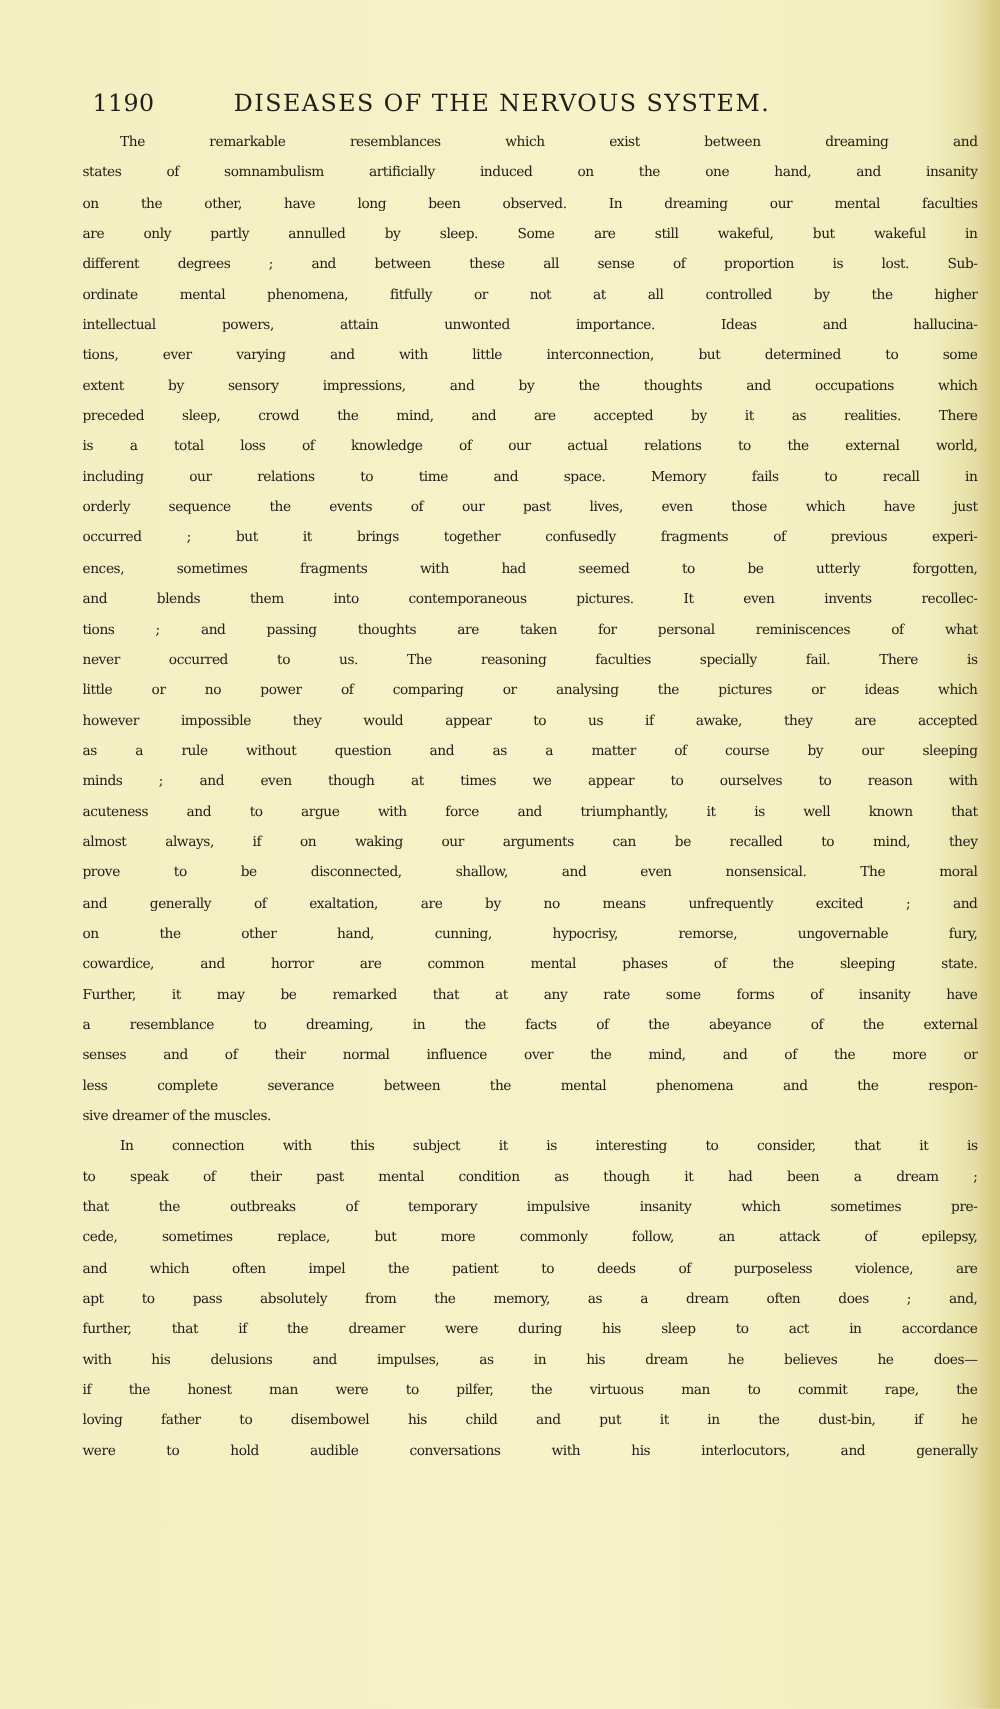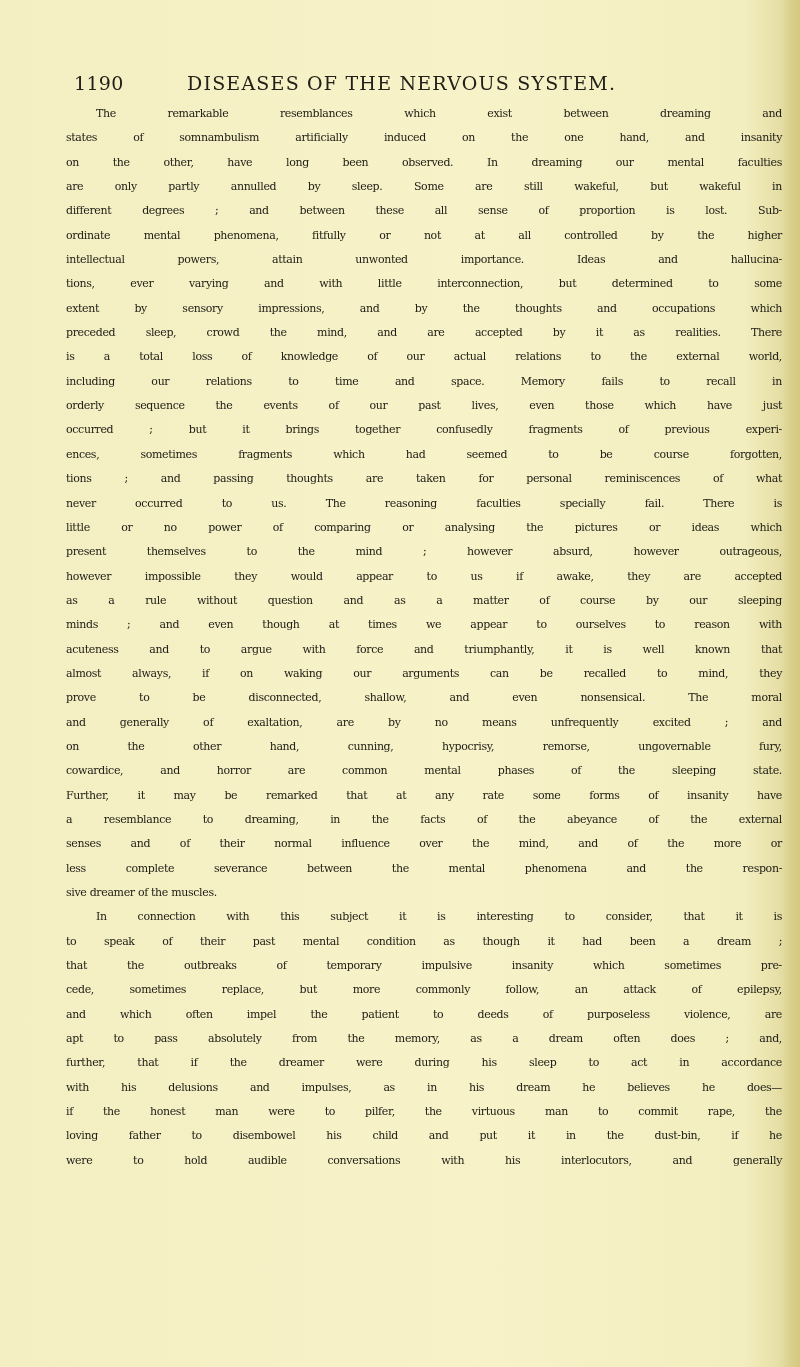--- a/index.html
+++ b/index.html
@@ -56,25 +56,25 @@
       <div class="line">different degrees ; and between these all sense of proportion is lost.  Sub-</div>
       <div class="line">ordinate mental phenomena, fitfully or not at all controlled by the higher</div>
       <div class="line">intellectual powers, attain unwonted importance.  Ideas and hallucina-</div>
       <div class="line">tions, ever varying and with little interconnection, but determined to some</div>
       <div class="line">extent by sensory impressions, and by the thoughts and occupations which</div>
       <div class="line">preceded sleep, crowd the mind, and are accepted by it as realities.  There</div>
       <div class="line">is a total loss of knowledge of our actual relations to the external world,</div>
       <div class="line">including our relations to time and space.  Memory fails to recall in</div>
       <div class="line">orderly sequence the events of our past lives, even those which have just</div>
       <div class="line">occurred ; but it brings together confusedly fragments of previous experi-</div>
-      <div class="line">ences, sometimes fragments which had seemed to be course forgotten,</div>
+      <div class="line">ences, sometimes fragments with had seemed to be utterly forgotten,</div>
+      <div class="line">and blends them into contemporaneous pictures.  It even invents recollec-</div>
       <div class="line">tions ; and passing thoughts are taken for personal reminiscences of what</div>
       <div class="line">never occurred to us.  The reasoning faculties specially fail.  There is</div>
       <div class="line">little or no power of comparing or analysing the pictures or ideas which</div>
-      <div class="line">present themselves to the mind ; however absurd, however outrageous,</div>
       <div class="line">however impossible they would appear to us if awake, they are accepted</div>
       <div class="line">as a rule without question and as a matter of course by our sleeping</div>
       <div class="line">minds ; and even though at times we appear to ourselves to reason with</div>
       <div class="line">acuteness and to argue with force and triumphantly, it is well known that</div>
       <div class="line">almost always, if on waking our arguments can be recalled to mind, they</div>
       <div class="line">prove to be disconnected, shallow, and even nonsensical.  The moral</div>
       <div class="line">and generally of exaltation, are by no means unfrequently excited ; and</div>
       <div class="line">on the other hand, cunning, hypocrisy, remorse, ungovernable fury,</div>
       <div class="line">cowardice, and horror are common mental phases of the sleeping state.</div>
       <div class="line">Further, it may be remarked that at any rate some forms of insanity have</div>

